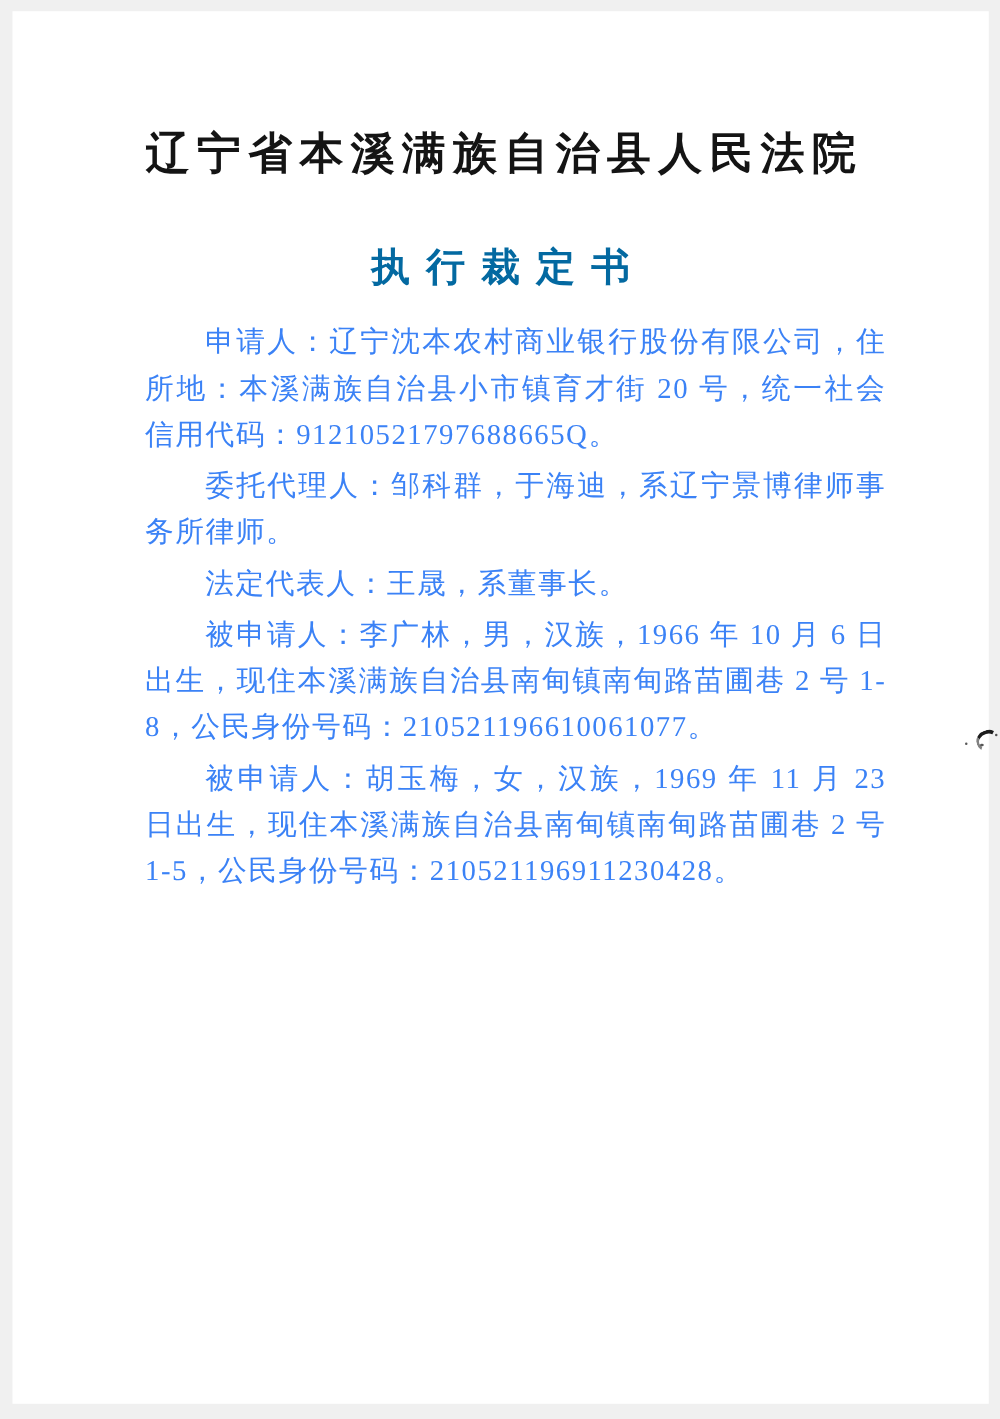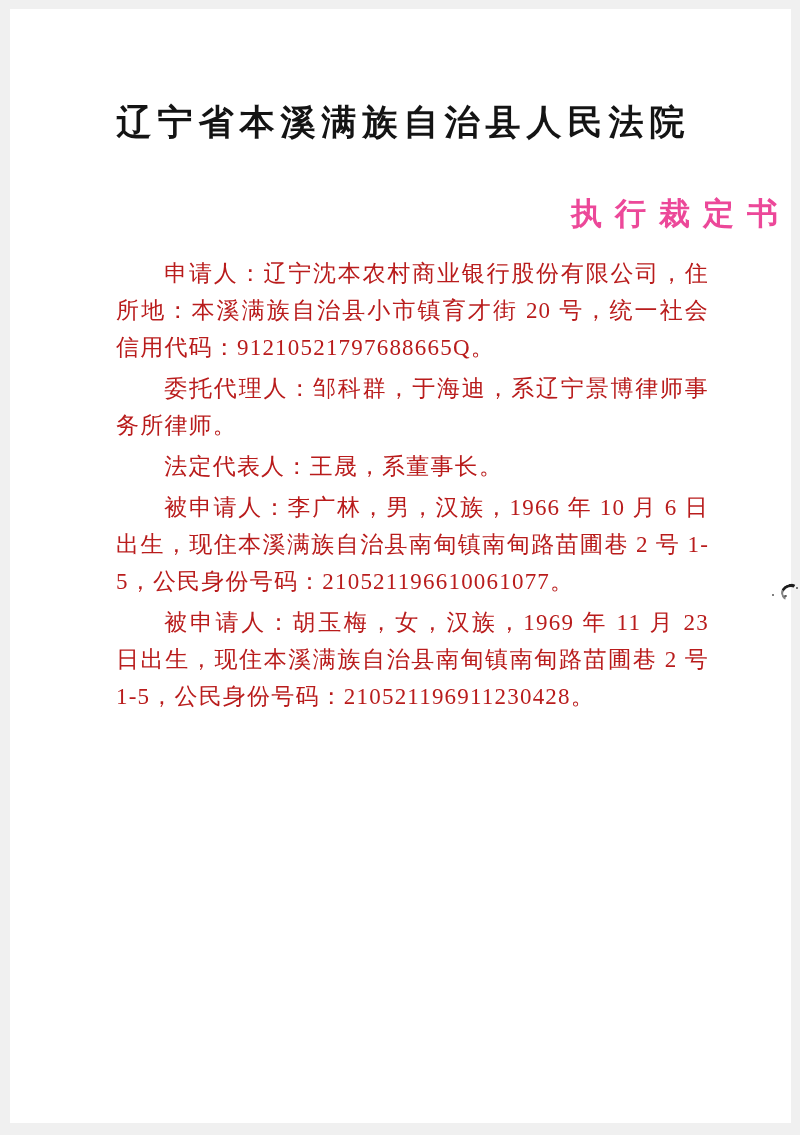--- a/index.html
+++ b/index.html
@@ -32,28 +32,28 @@
     font-size: 35px;
     line-height: 36px;
     font-weight: 700;
     letter-spacing: 6px;
     padding-left: 6px; 
     white-space: nowrap;
     color: #141414;
   }
   .doc-title {
     margin: 57px 0 0 0;
-    text-align: right;
+    text-align: center;
     font-size: 31px;
     line-height: 32px;
     font-weight: 700;
     letter-spacing: 13px;
     padding-left: 13px;
     white-space: nowrap;
-    color: #ec4899;
+    color: #0369a1;
   }
   .case-number {
     margin: 64px 84px 0 0;
     text-align: right;
     font-size: 23px;
     line-height: 26px;
     letter-spacing: 1px;
     font-weight: 500;
     color: #181818;
   }
@@ -62,21 +62,21 @@
     padding: 0 82px 0 106px;
   }
   .content p {
     margin: 0 0 4px 0;
     font-size: 23px;
     line-height: 37px;
     letter-spacing: 1.2px;
     text-align: justify;
     text-justify: inter-character;
     text-indent: 2.1em;
-    color: #b91c1c;
+    color: #3b82f6;
     font-weight: 500;
   }
   
   .smudge {
     position: absolute;
     left: 762px;
     top: 570px;
     width: 26px;
     height: 26px;
   }
@@ -109,21 +109,21 @@
 
     <h1 class="court">辽宁省本溪满族自治县人民法院</h1>
 
     <h2 class="doc-title">执行裁定书</h2>
 
 
     <div class="content">
       <p>申请人：辽宁沈本农村商业银行股份有限公司，住所地：本溪满族自治县小市镇育才街 20 号，统一社会信用代码：91210521797688665Q。</p>
       <p>委托代理人：邹科群，于海迪，系辽宁景博律师事务所律师。</p>
       <p>法定代表人：王晟，系董事长。</p>
-      <p>被申请人：李广林，男，汉族，1966 年 10 月 6 日出生，现住本溪满族自治县南甸镇南甸路苗圃巷 2 号 1-5，公民身份号码：210521196610061077。</p>
+      <p>被申请人：李广林，男，汉族，1966 年 10 月 6 日出生，现住本溪满族自治县南甸镇南甸路苗圃巷 2 号 1-8，公民身份号码：210521196610061077。</p>
       <p>被申请人：胡玉梅，女，汉族，1969 年 11 月 23 日出生，现住本溪满族自治县南甸镇南甸路苗圃巷 2 号 1-5，公民身份号码：210521196911230428。</p>
     </div>
 
     <div class="smudge">
       <span class="crescent"></span>
       <span class="dot1"></span>
       <span class="dot2"></span>
       <span class="dot3"></span>
     </div>
 

